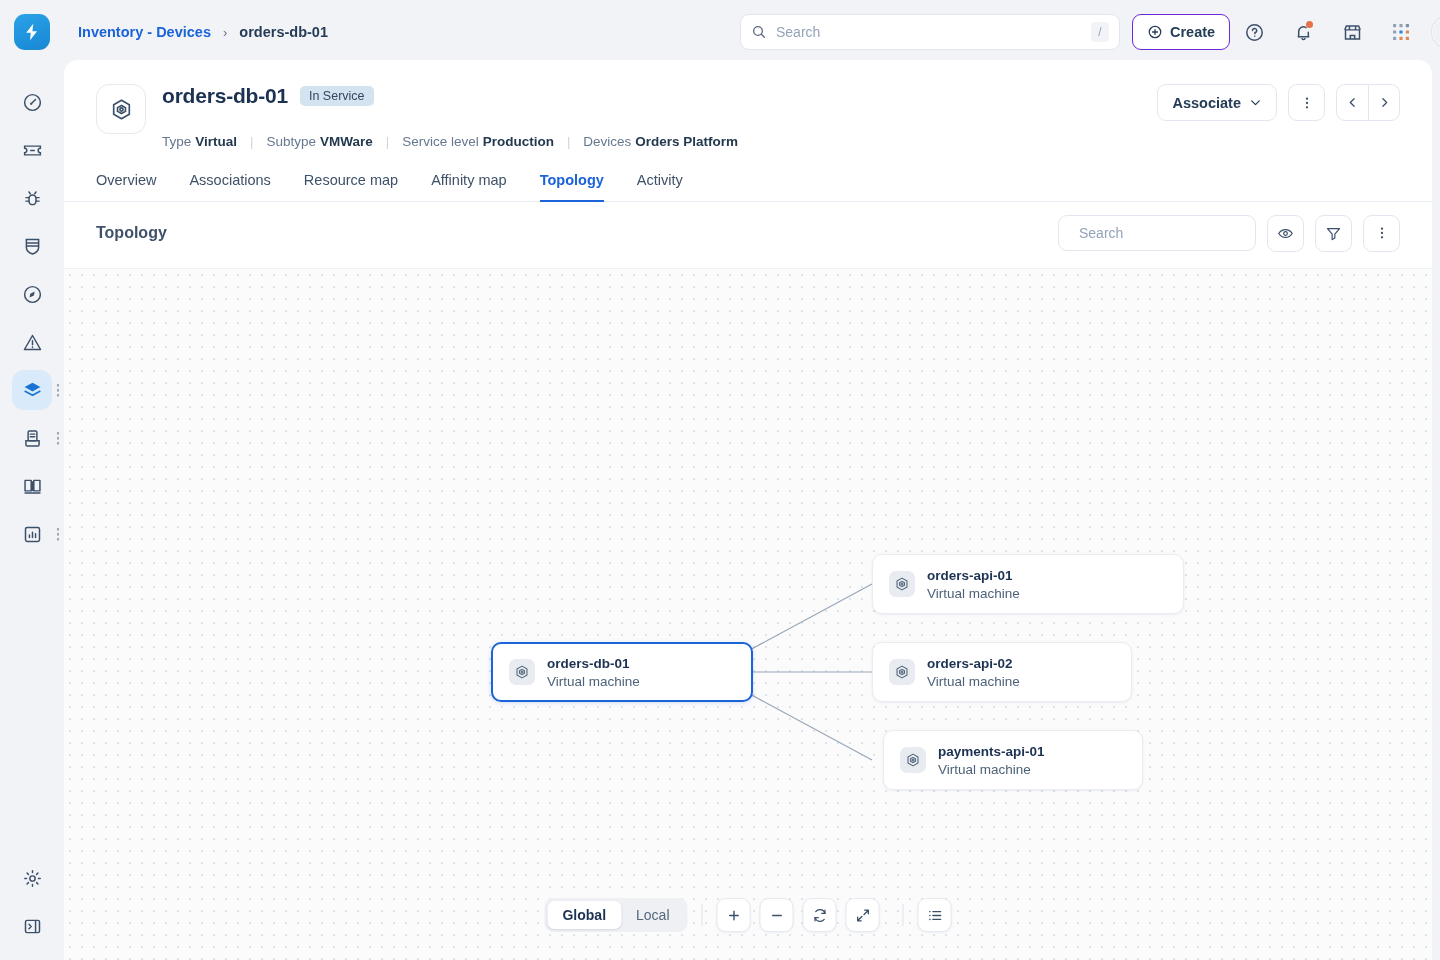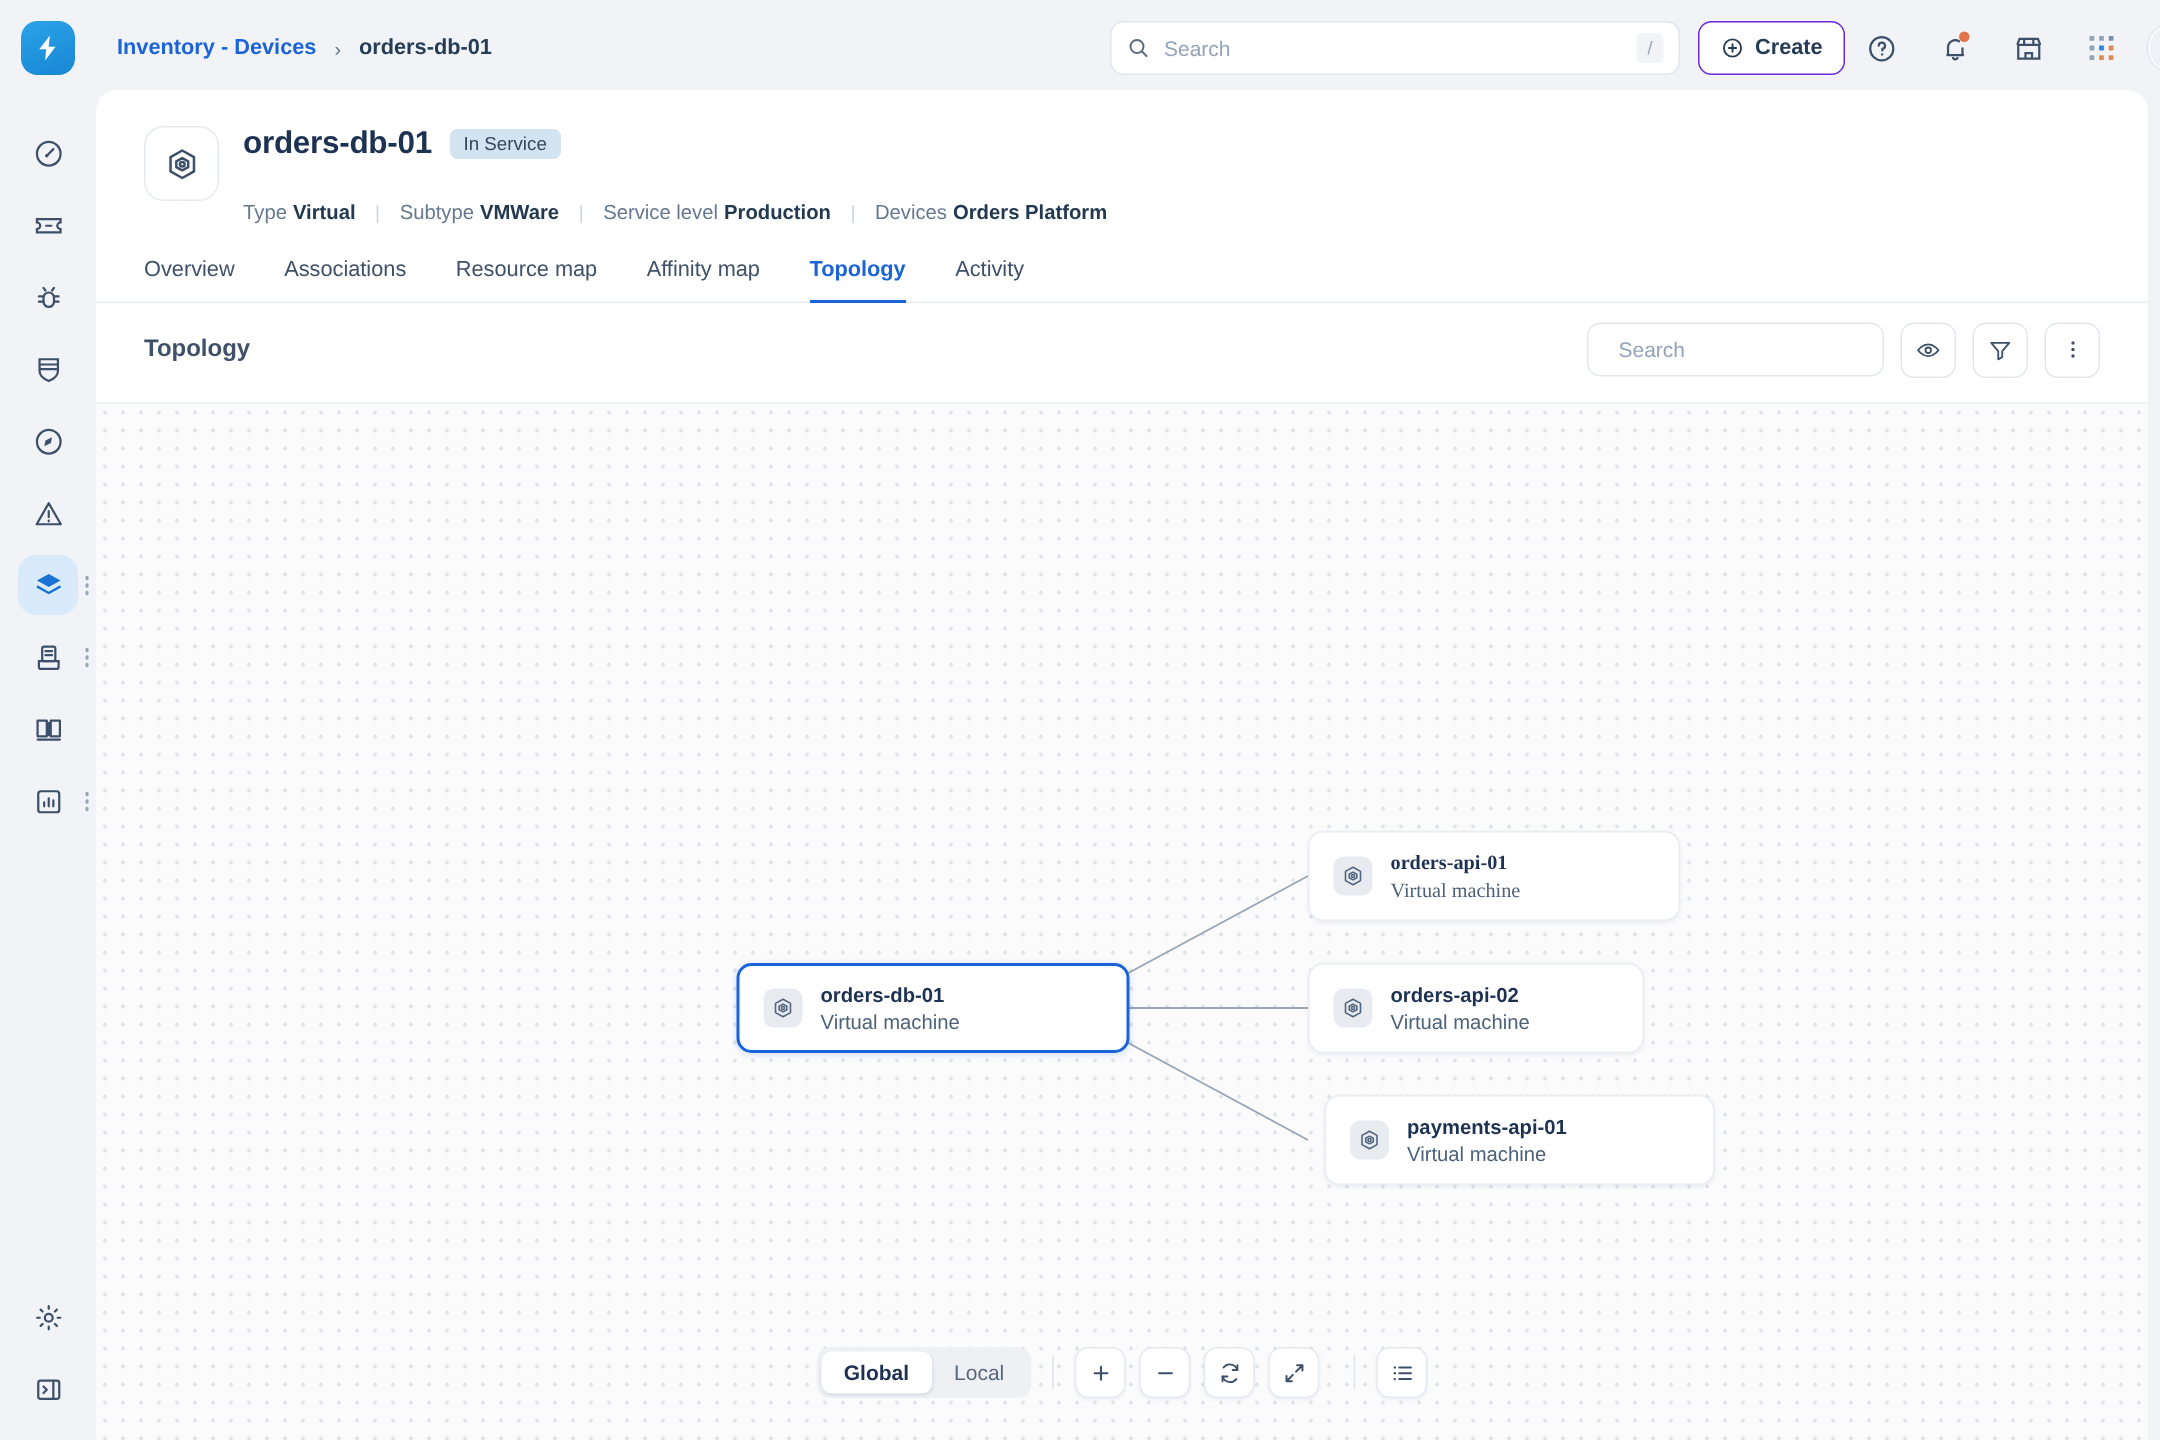--- a/index.html
+++ b/index.html
@@ -413,20 +413,47 @@
             <span>Service level</span><b>Production</b>
           </span>
           <span class="meta-div">|</span>
           <span class="meta-item">
             <span>Devices</span><b>Orders Platform</b>
           </span>
         </div>
       </div>
     </div>
 
+    <div class="hdr-actions">
+      <div class="assoc-btn">
+        <span>Associate</span>
+        <svg width="13" height="13" viewBox="0 0 24 24" fill="none" stroke="currentColor" stroke-width="2.3">
+          <path d="M5 9l7 7 7-7" stroke-linecap="round" stroke-linejoin="round"></path>
+        </svg>
+      </div>
+      <div class="sq-btn">
+        <svg width="16" height="16" viewBox="0 0 24 24" fill="currentColor">
+          <circle cx="12" cy="5.5" r="1.7"></circle>
+            <circle cx="12" cy="12" r="1.7"></circle>
+            <circle cx="12" cy="18.5" r="1.7"></circle>
+        </svg>
+      </div>
+      <div class="pager">
+        <div>
+          <svg width="13" height="13" viewBox="0 0 24 24" fill="none" stroke="currentColor" stroke-width="2.3">
+            <path d="M15 5l-7 7 7 7" stroke-linecap="round" stroke-linejoin="round"></path>
+          </svg>
+        </div>
+        <div>
+          <svg width="13" height="13" viewBox="0 0 24 24" fill="none" stroke="currentColor" stroke-width="2.3">
+            <path d="M9 5l7 7-7 7" stroke-linecap="round" stroke-linejoin="round"></path>
+          </svg>
+        </div>
+      </div>
+    </div>
   </div>
 
   <div class="tabs">
     <div class="tab">Overview</div>
     <div class="tab">Associations</div>
     <div class="tab">Resource map</div>
     <div class="tab">Affinity map</div>
     <div class="tab active">Topology</div>
     <div class="tab">Activity</div>
   </div>
@@ -480,35 +507,35 @@
           <path d="M12 8.1 15.8 10.2v3.6L12 15.9 8.2 13.8v-3.6z" stroke-linejoin="round"></path>
           <circle cx="12" cy="12" r="1.5"></circle>
         </svg>
       </div>
       <div>
         <div class="node-name">orders-db-01</div>
         <div class="node-sub">Virtual machine</div>
       </div>
     </div>
 
-    <div class="node" style="left:808px; top:285px; width:248px; height:60px;font-family:Liberation Serif, serif;">
+    <div class="node" style="left:808px; top:285px; width:312px; height:60px;">
       <div class="node-ico">
         <svg width="16" height="16" viewBox="0 0 24 24" fill="none" stroke="currentColor" stroke-width="1.6">
           <path d="M12 3.2 19.5 7.4v9.2L12 20.8 4.5 16.6V7.4z" stroke-linejoin="round"></path>
           <path d="M12 8.1 15.8 10.2v3.6L12 15.9 8.2 13.8v-3.6z" stroke-linejoin="round"></path>
           <circle cx="12" cy="12" r="1.5"></circle>
         </svg>
       </div>
       <div>
         <div class="node-name">orders-api-01</div>
         <div class="node-sub">Virtual machine</div>
       </div>
     </div>
 
-    <div class="node" style="left:808px; top:373px; width:224px; height:60px;">
+    <div class="node" style="left:808px; top:373px; width:260px; height:60px;">
       <div class="node-ico">
         <svg width="16" height="16" viewBox="0 0 24 24" fill="none" stroke="currentColor" stroke-width="1.6">
           <path d="M12 3.2 19.5 7.4v9.2L12 20.8 4.5 16.6V7.4z" stroke-linejoin="round"></path>
           <path d="M12 8.1 15.8 10.2v3.6L12 15.9 8.2 13.8v-3.6z" stroke-linejoin="round"></path>
           <circle cx="12" cy="12" r="1.5"></circle>
         </svg>
       </div>
       <div>
         <div class="node-name">orders-api-02</div>
         <div class="node-sub">Virtual machine</div>

